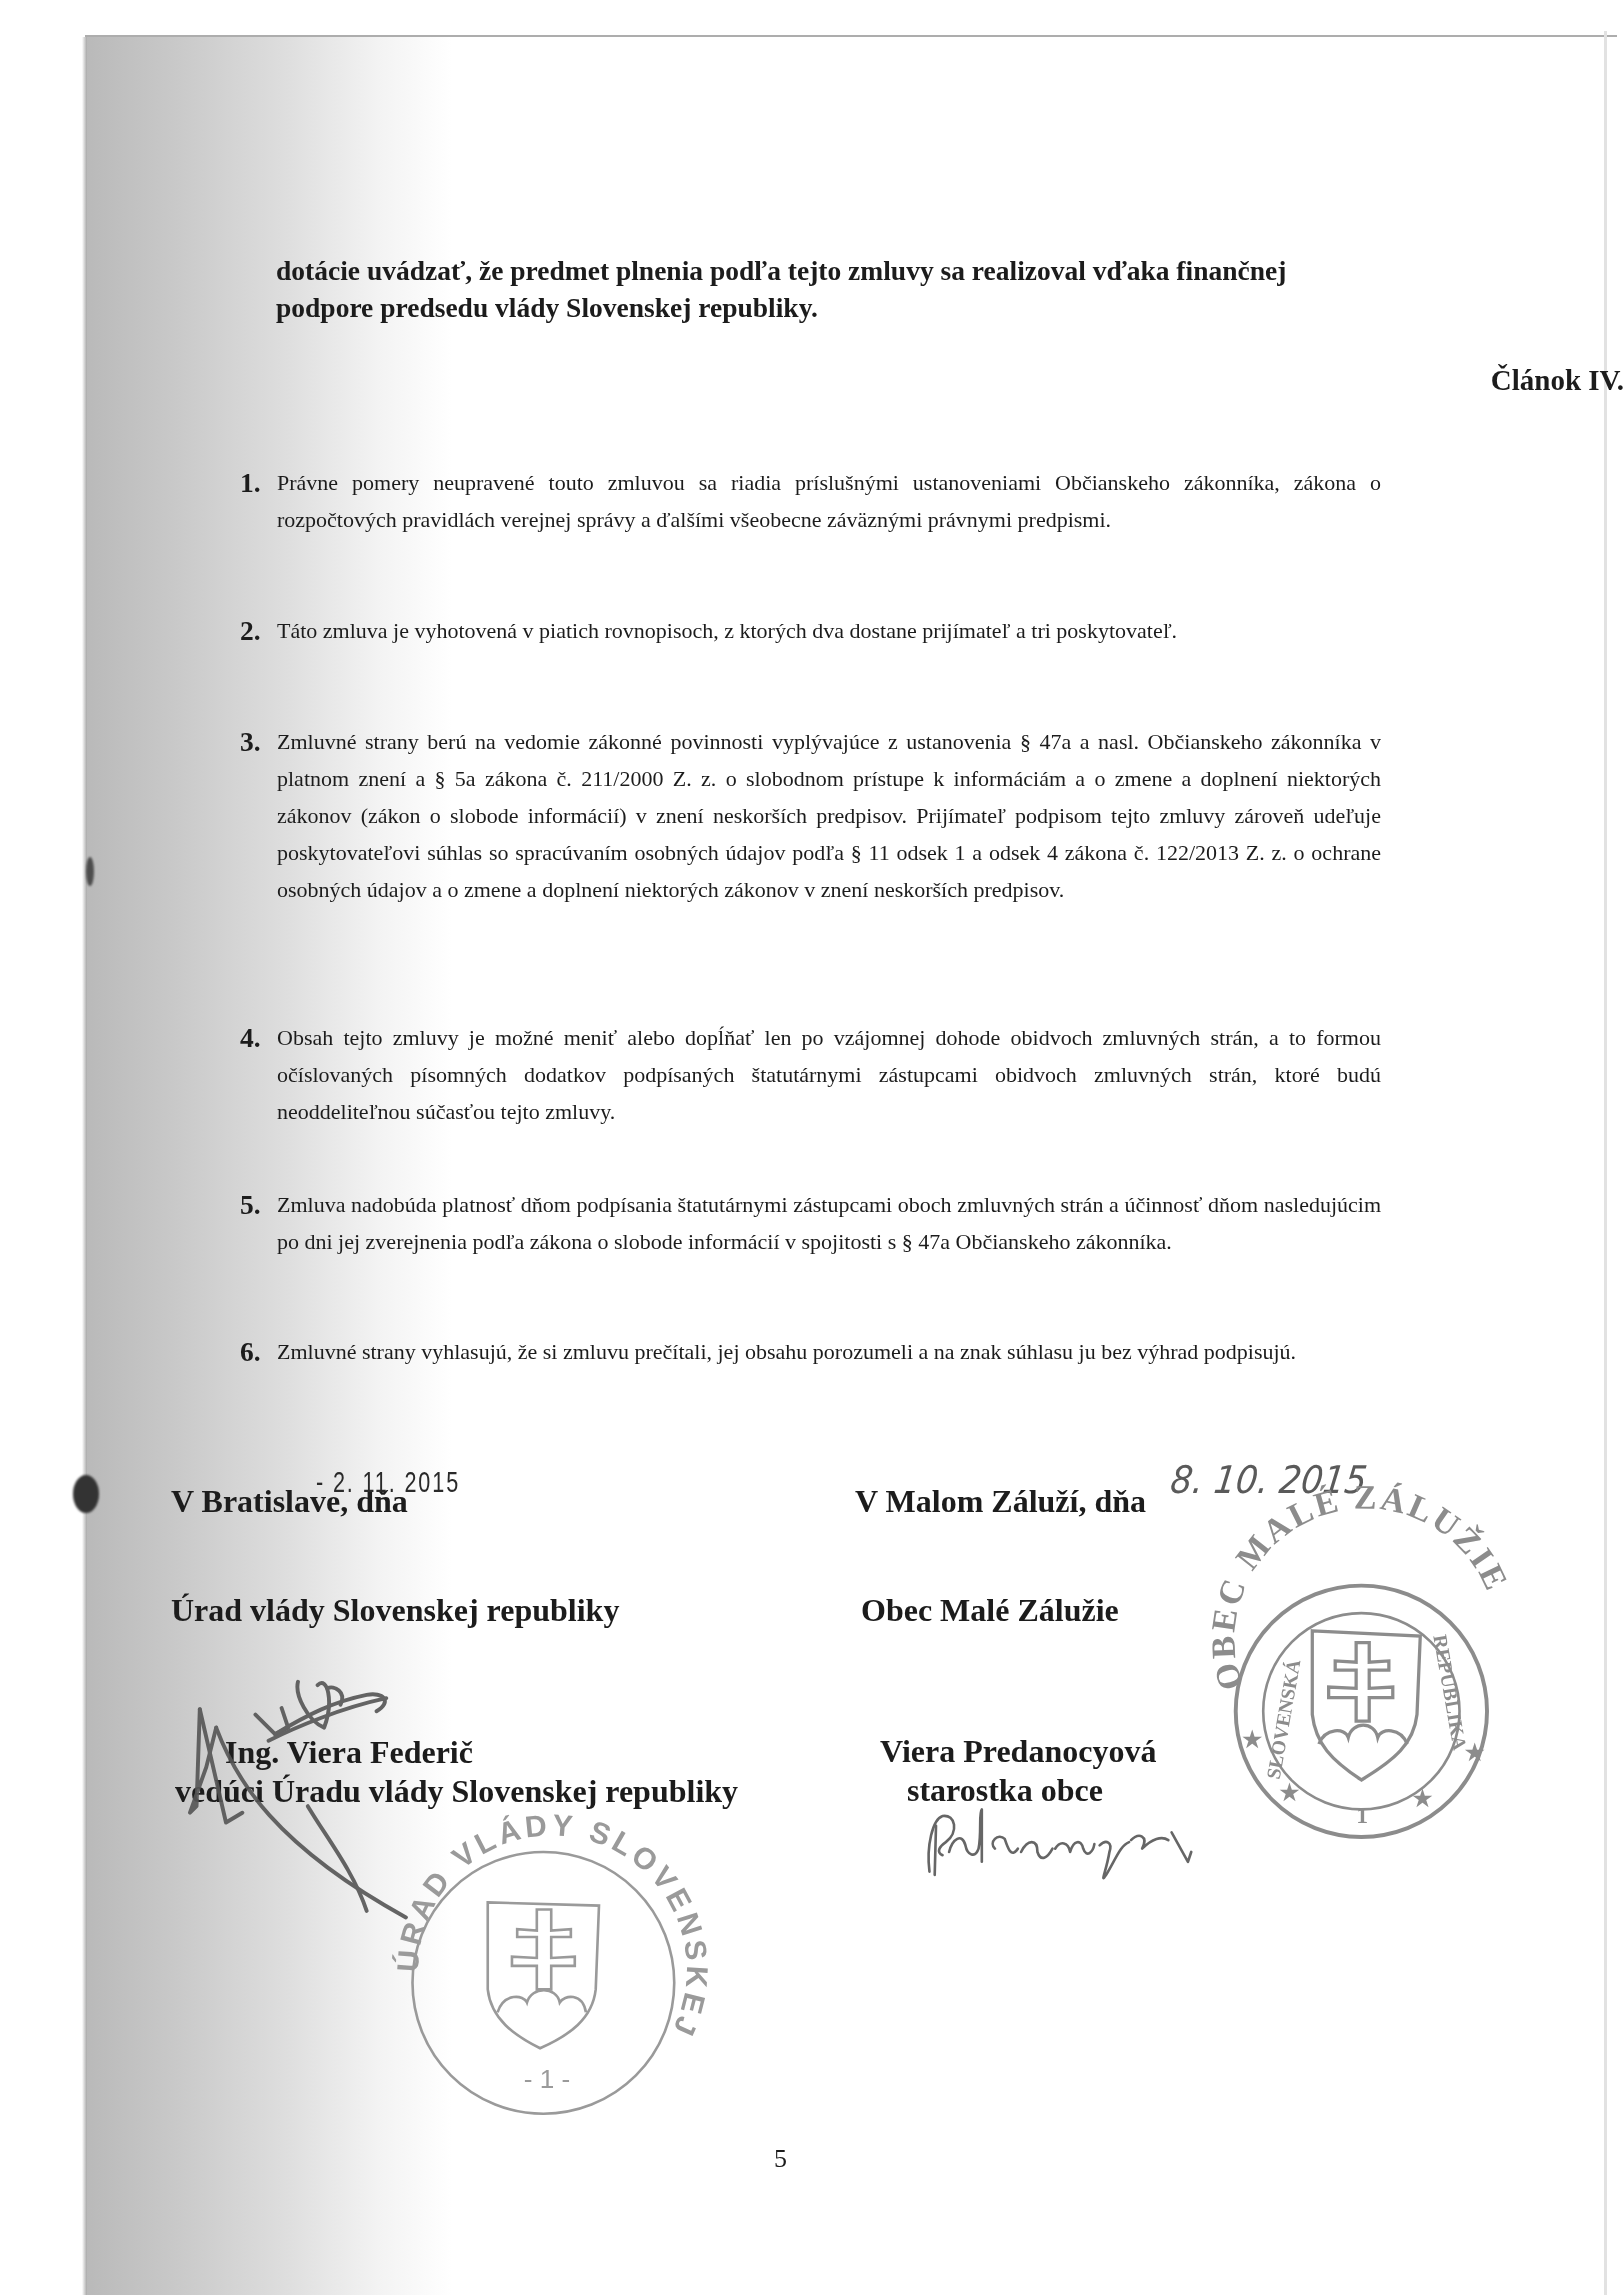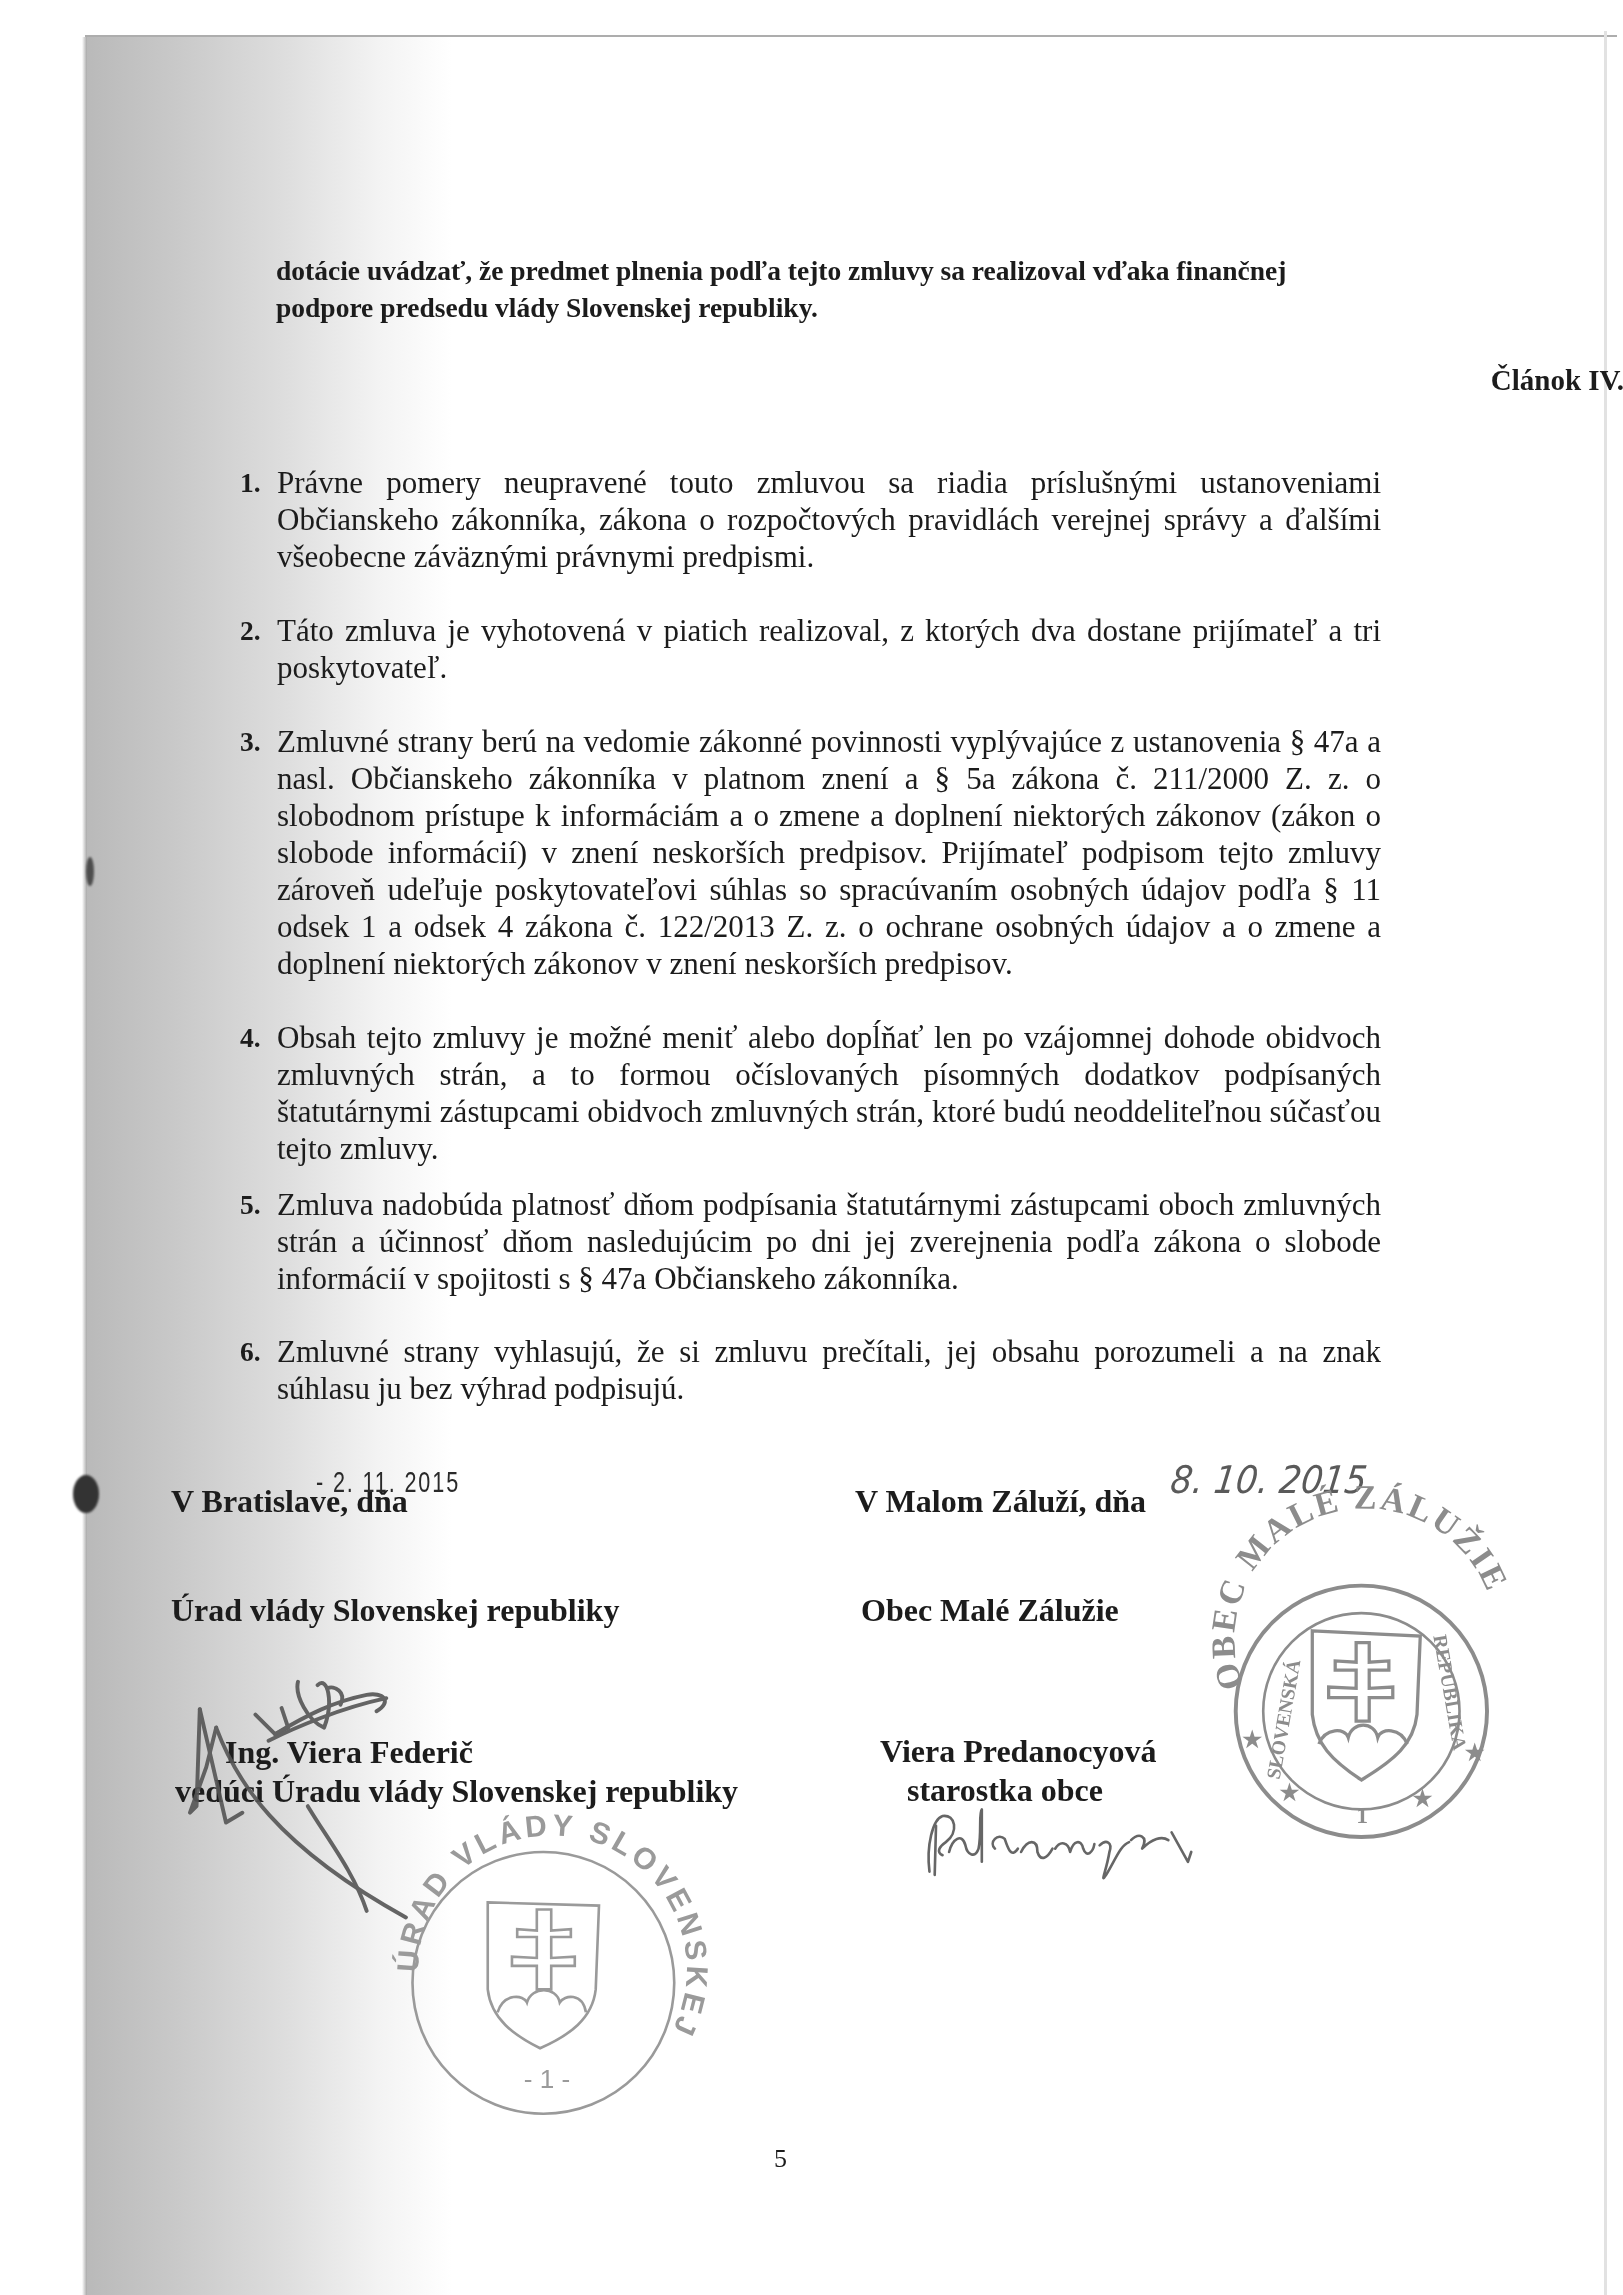--- a/index.html
+++ b/index.html
@@ -40,21 +40,21 @@
   .center-head {
     position: absolute; left: 0; width: 1624px; text-align: right;
     font-weight: bold; font-size: 29px; line-height: 37px;
   }
   .list-item { position: absolute; left: 240px; width: 1141px; }
   .list-num {
     position: absolute; left: 0; top: 0; font-weight: bold; font-size: 27.5px; line-height: 37px;
   }
   .list-text {
     position: absolute; left: 37px; top: 0; width: 1104px;
-    font-size: 31px; line-height: 37px; text-align: justify;
+    font-size: 22px; line-height: 37px; text-align: justify;
   }
   .bold-line { position: absolute; font-weight: bold; font-size: 32px; line-height: 34px; white-space: nowrap; }
   .stamp-date {
     position: absolute; font-family: "Liberation Sans Narrow", "Liberation Sans", sans-serif;
     font-size: 30px; color: #2a2a2a; transform: scaleX(.72); transform-origin: left top; white-space: nowrap;
     letter-spacing: 2.6px;
   }
   .handwritten {
     position: absolute; font-family: "DejaVu Sans", sans-serif; font-style: italic; color: #5a5a5a;
     font-size: 38px; font-weight: 200; white-space: nowrap; transform: scaleX(.9) skewX(-8deg);
@@ -82,21 +82,21 @@
 
   <div class="center-head" style="top:362px;">Článok IV.</div>
 
   <div class="list-item" style="top:464px;">
     <span class="list-num">1.</span>
     <div class="list-text">Právne pomery neupravené touto zmluvou sa riadia príslušnými ustanoveniami Občianskeho zákonníka, zákona o rozpočtových pravidlách verejnej správy a ďalšími všeobecne záväznými právnymi predpismi.</div>
   </div>
 
   <div class="list-item" style="top:612px;">
     <span class="list-num">2.</span>
-    <div class="list-text">Táto zmluva je vyhotovená v piatich realizoval, z ktorých dva dostane prijímateľ a tri poskytovateľ.</div>
+    <div class="list-text">Táto zmluva je vyhotovená v piatich rovnopisoch, z ktorých dva dostane prijímateľ a tri poskytovateľ.</div>
   </div>
 
   <div class="list-item" style="top:723px;">
     <span class="list-num">3.</span>
     <div class="list-text">Zmluvné strany berú na vedomie zákonné povinnosti vyplývajúce z ustanovenia § 47a a nasl. Občianskeho zákonníka v platnom znení a § 5a zákona č. 211/2000 Z. z. o slobodnom prístupe k informáciám a o zmene a doplnení niektorých zákonov (zákon o slobode informácií) v znení neskorších predpisov. Prijímateľ podpisom tejto zmluvy zároveň udeľuje poskytovateľovi súhlas so spracúvaním osobných údajov podľa § 11 odsek 1 a odsek 4 zákona č. 122/2013 Z. z. o ochrane osobných údajov a o zmene a doplnení niektorých zákonov v znení neskorších predpisov.</div>
   </div>
 
   <div class="list-item" style="top:1019px;">
     <span class="list-num">4.</span>
     <div class="list-text">Obsah tejto zmluvy je možné meniť alebo dopĺňať len po vzájomnej dohode obidvoch zmluvných strán, a to formou očíslovaných písomných dodatkov podpísaných štatutárnymi zástupcami obidvoch zmluvných strán, ktoré budú neoddeliteľnou súčasťou tejto zmluvy.</div>

